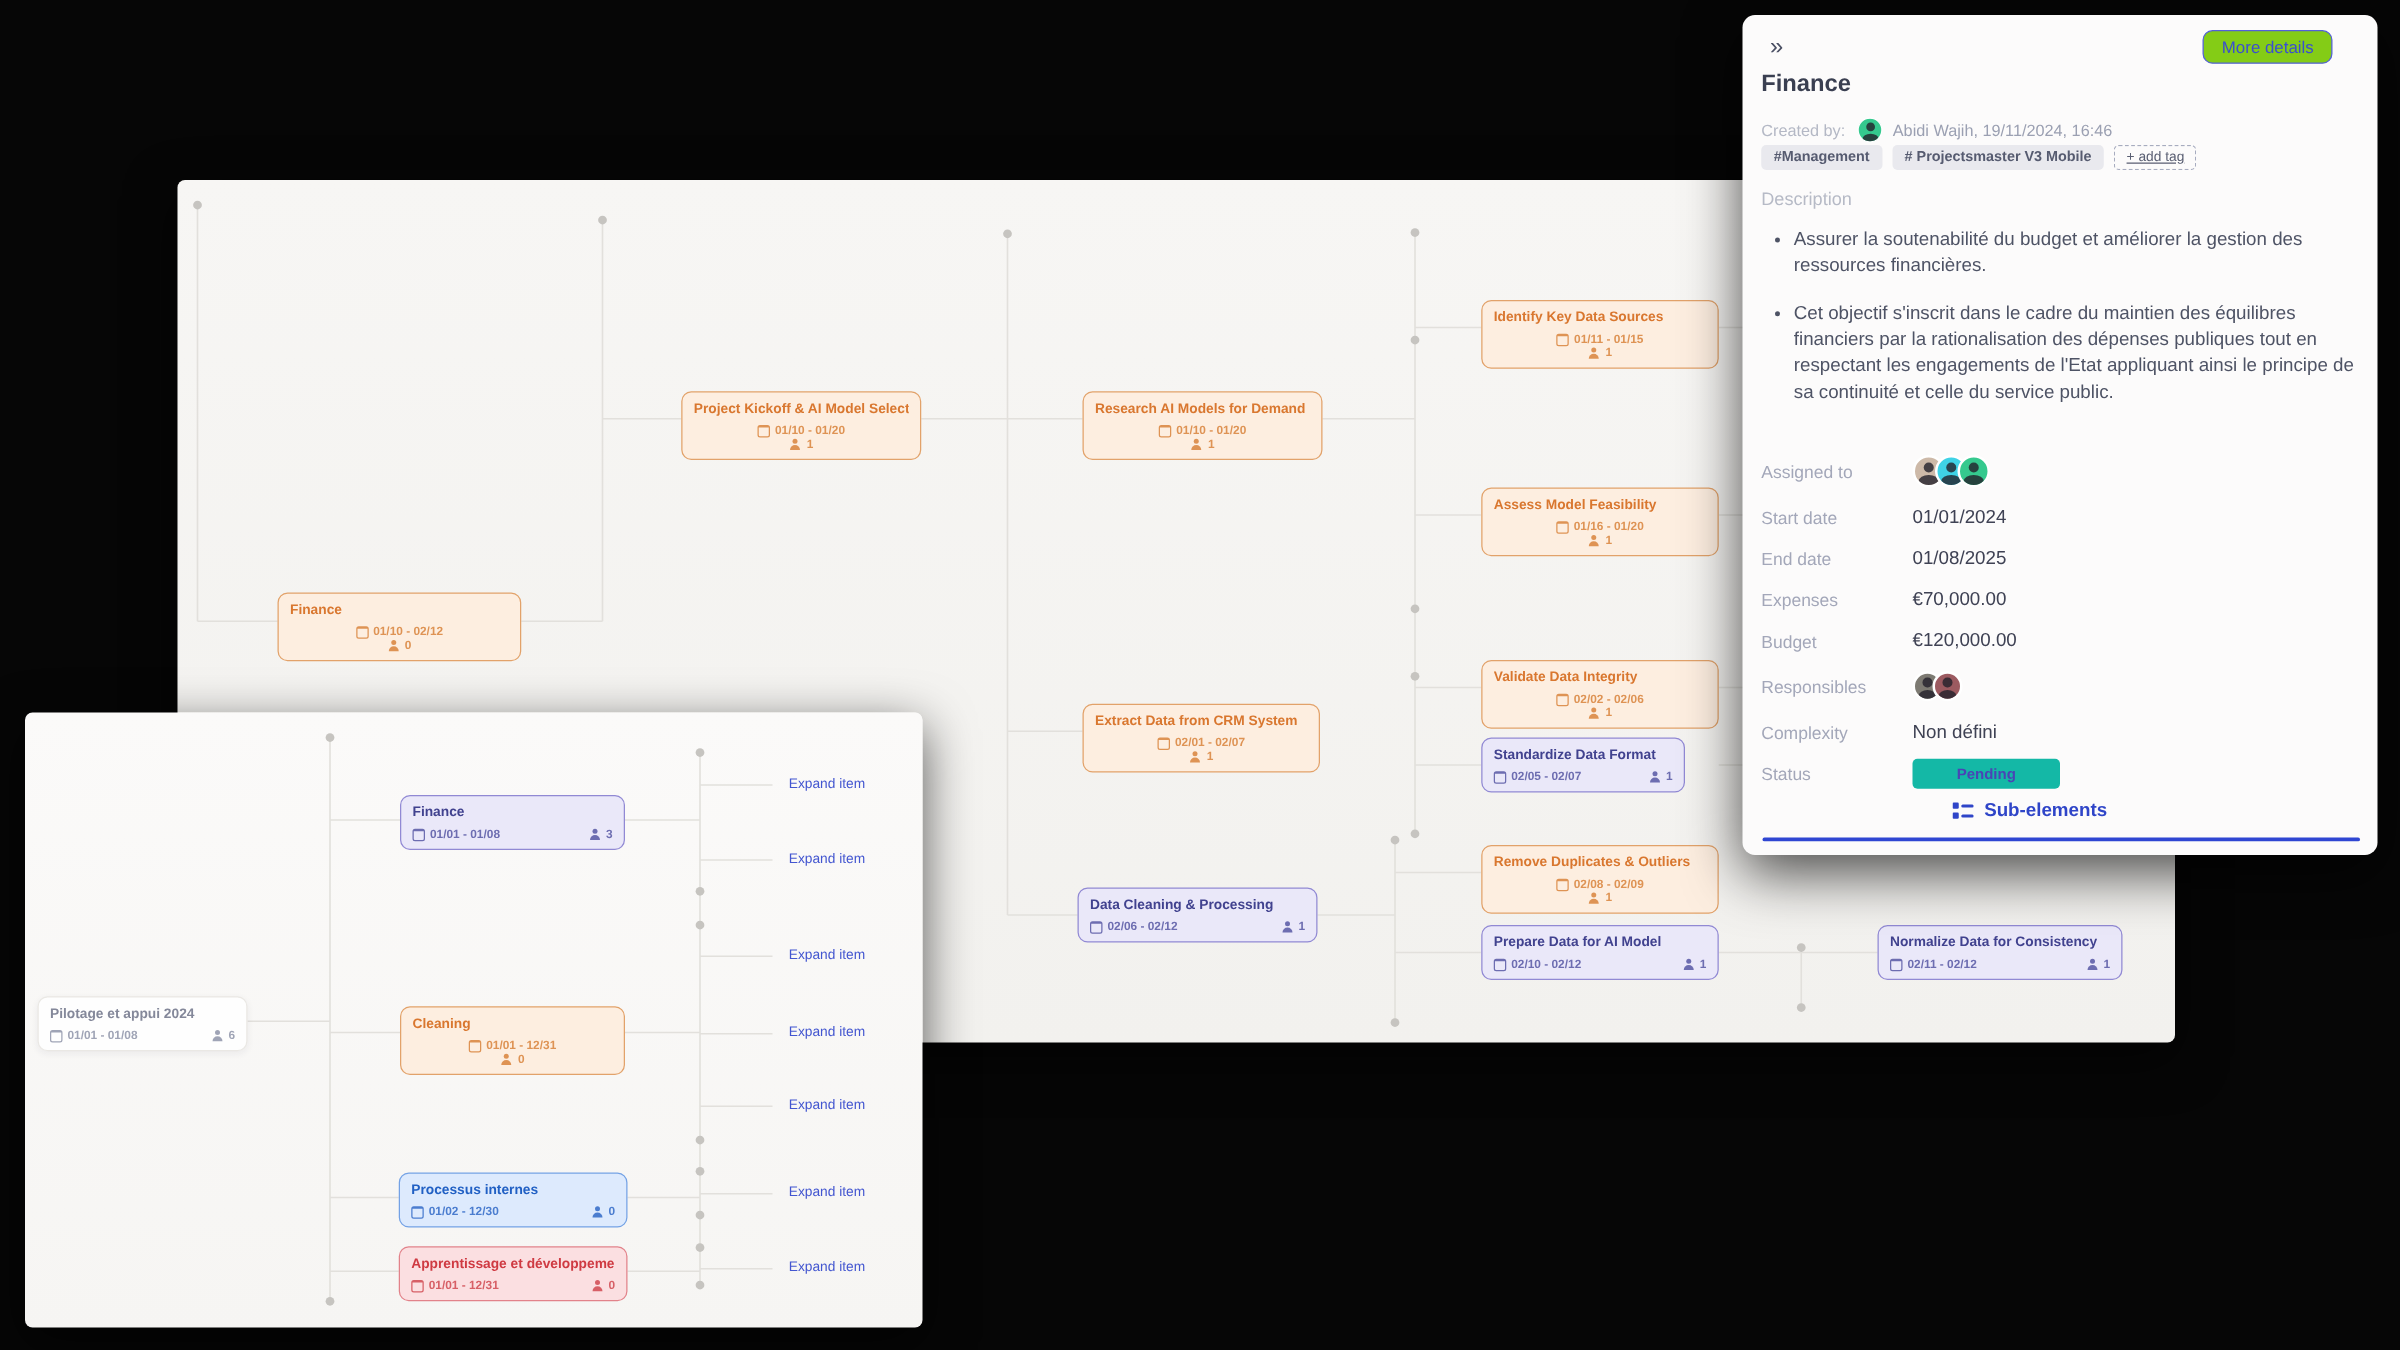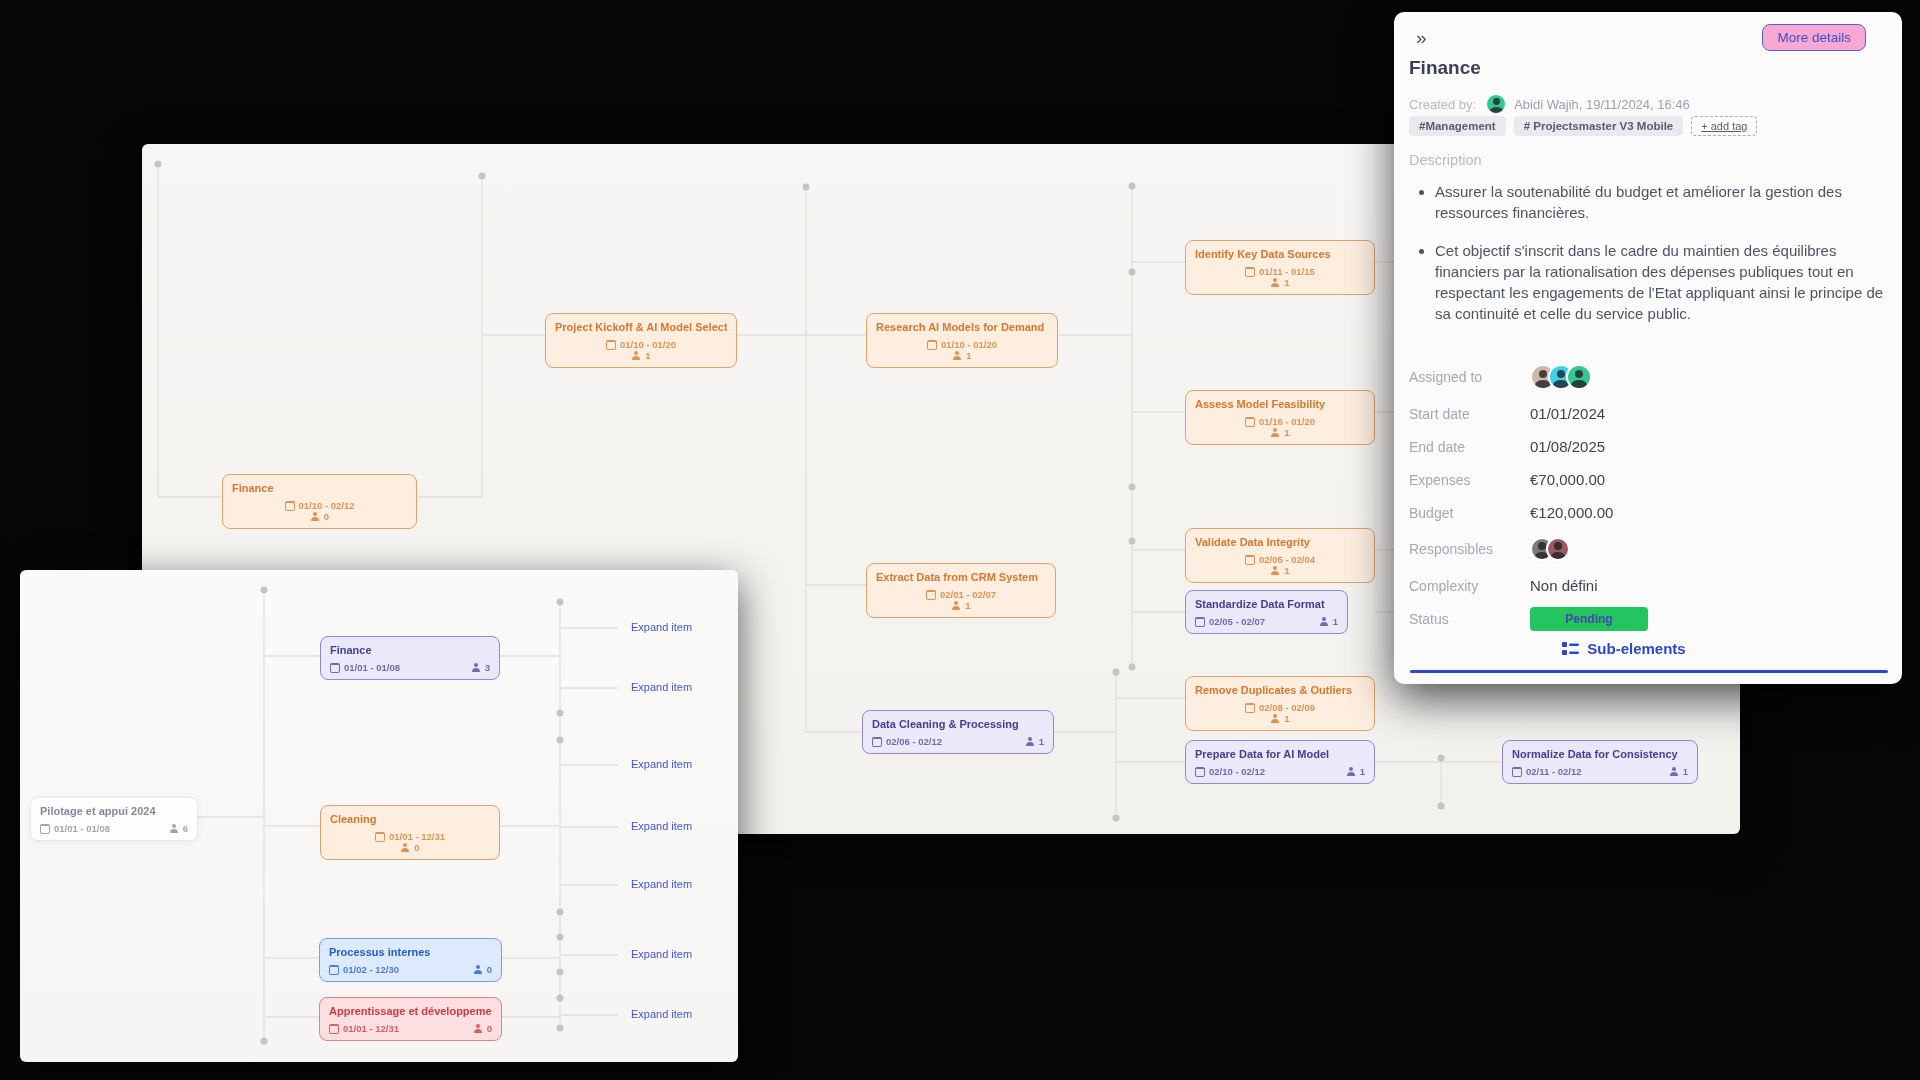--- a/index.html
+++ b/index.html
@@ -36,37 +36,37 @@
   .ico-user::before{content:"";position:absolute;top:0;left:3px;width:4px;height:4px;border-radius:50%;background:currentColor;}
   .ico-user::after{content:"";position:absolute;bottom:0;left:1px;width:8px;height:4px;border-radius:4px 4px 0 0;background:currentColor;}
 
   .expand{position:absolute;font-size:11px;color:#4356d0;cursor:pointer;white-space:nowrap;}
 
   
   #detail-panel{position:absolute;left:1394px;top:12px;width:508px;height:672px;background:#fcfbfb;border-radius:10px;
       box-shadow:0 14px 45px rgba(0,0,0,.7);z-index:30;color:#3f4254;}
   .p-abs{position:absolute;}
   #collapse-btn{left:22px;top:16px;font-size:19px;color:#4a4f63;cursor:pointer;line-height:1;}
-  #more-details{right:36px;top:12px;border:1.4px solid #5360d8;color:#3a4ed1;background:#f9a8d4;border-radius:8px;
+  #more-details{right:36px;top:12px;border:1.4px solid #5360d8;color:#3a4ed1;background:#84cc16;border-radius:8px;
       font-size:13.5px;padding:5px 14px;cursor:pointer;font-family:inherit;}
   #p-title{left:15px;top:45px;font-size:19px;font-weight:700;color:#3a3f51;}
   #created-row{left:15px;top:82px;display:flex;align-items:center;font-size:13px;color:#b4b8c5;}
   #created-row .who{color:#9ba0b2;margin-left:8px;}
   #tags-row{left:15px;top:104px;display:flex;align-items:center;gap:8px;}
   .tag{background:#e9e9ee;border-radius:4px;padding:4px 10px;font-size:11.5px;font-weight:600;color:#565b70;cursor:pointer;}
   .add-tag{border:1px dashed #a7acbf;border-radius:4px;padding:3px 9px;font-size:11px;color:#595e72;cursor:pointer;background:transparent;font-family:inherit;text-decoration:underline;}
   #desc-label{left:15px;top:140px;font-size:14.5px;color:#b6bac6;}
   #desc-list{left:15px;top:152px;width:478px;margin:0;padding:0 0 0 26px;}
   #desc-list li{font-size:15px;line-height:21px;color:#4e5365;margin-top:17px;width:452px;}
   #fields{left:0;top:345px;width:508px;}
   .frow{display:flex;align-items:center;height:33px;padding-left:15px;}
   .frow.tall{height:40px;}
   .flabel{width:121px;font-size:14px;color:#a3a7b9;flex:none;}
   .fvalue{font-size:15px;color:#3f4254;}
-  #status-badge{display:inline-block;width:118px;text-align:center;background:#22c55e;color:#4a44b5;font-size:12px;font-weight:700;
+  #status-badge{display:inline-block;width:118px;text-align:center;background:#14b8a6;color:#4a44b5;font-size:12px;font-weight:700;
       border-radius:4px;padding:5px 0;cursor:pointer;}
   #sub-row{left:0;top:628px;width:460px;display:flex;justify-content:center;align-items:center;gap:8px;color:#2f45c8;cursor:pointer;}
   #sub-row span{font-size:15px;font-weight:600;}
   #tab-line{left:16px;top:658px;width:478px;height:3px;background:#2f46d2;border-radius:2px;}
 
   
   .av{display:inline-block;position:relative;border-radius:50%;border:2px solid #fff;box-sizing:border-box;overflow:hidden;flex:none;}
   .av::before{content:"";position:absolute;top:16%;left:31%;width:38%;height:38%;border-radius:50%;background:rgba(35,32,42,.8);}
   .av::after{content:"";position:absolute;bottom:-10%;left:14%;width:72%;height:46%;border-radius:50% 50% 0 0;background:rgba(35,32,42,.8);}
   .av.sm{width:20px;height:20px;border-width:1px;}
@@ -187,21 +187,21 @@
             <i class="ico-user"></i>
             <span>1</span>
           </span>
         </div>
     </div>
     <div class="node c-orange" style="left:1043px;top:384px;width:190px">
       <div class="nt">Validate Data Integrity</div>
       <div class="nm">
           <span class="nd">
             <i class="ico-cal"></i>
-            <span>02/05 - 02/04</span>
+            <span>02/02 - 02/06</span>
           </span>
           <span class="np">
             <i class="ico-user"></i>
             <span>1</span>
           </span>
         </div>
     </div>
     <div class="node c-purple" style="left:1043px;top:446px;width:163px">
       <div class="nt">Standardize Data Format</div>
       <div class="nm">

